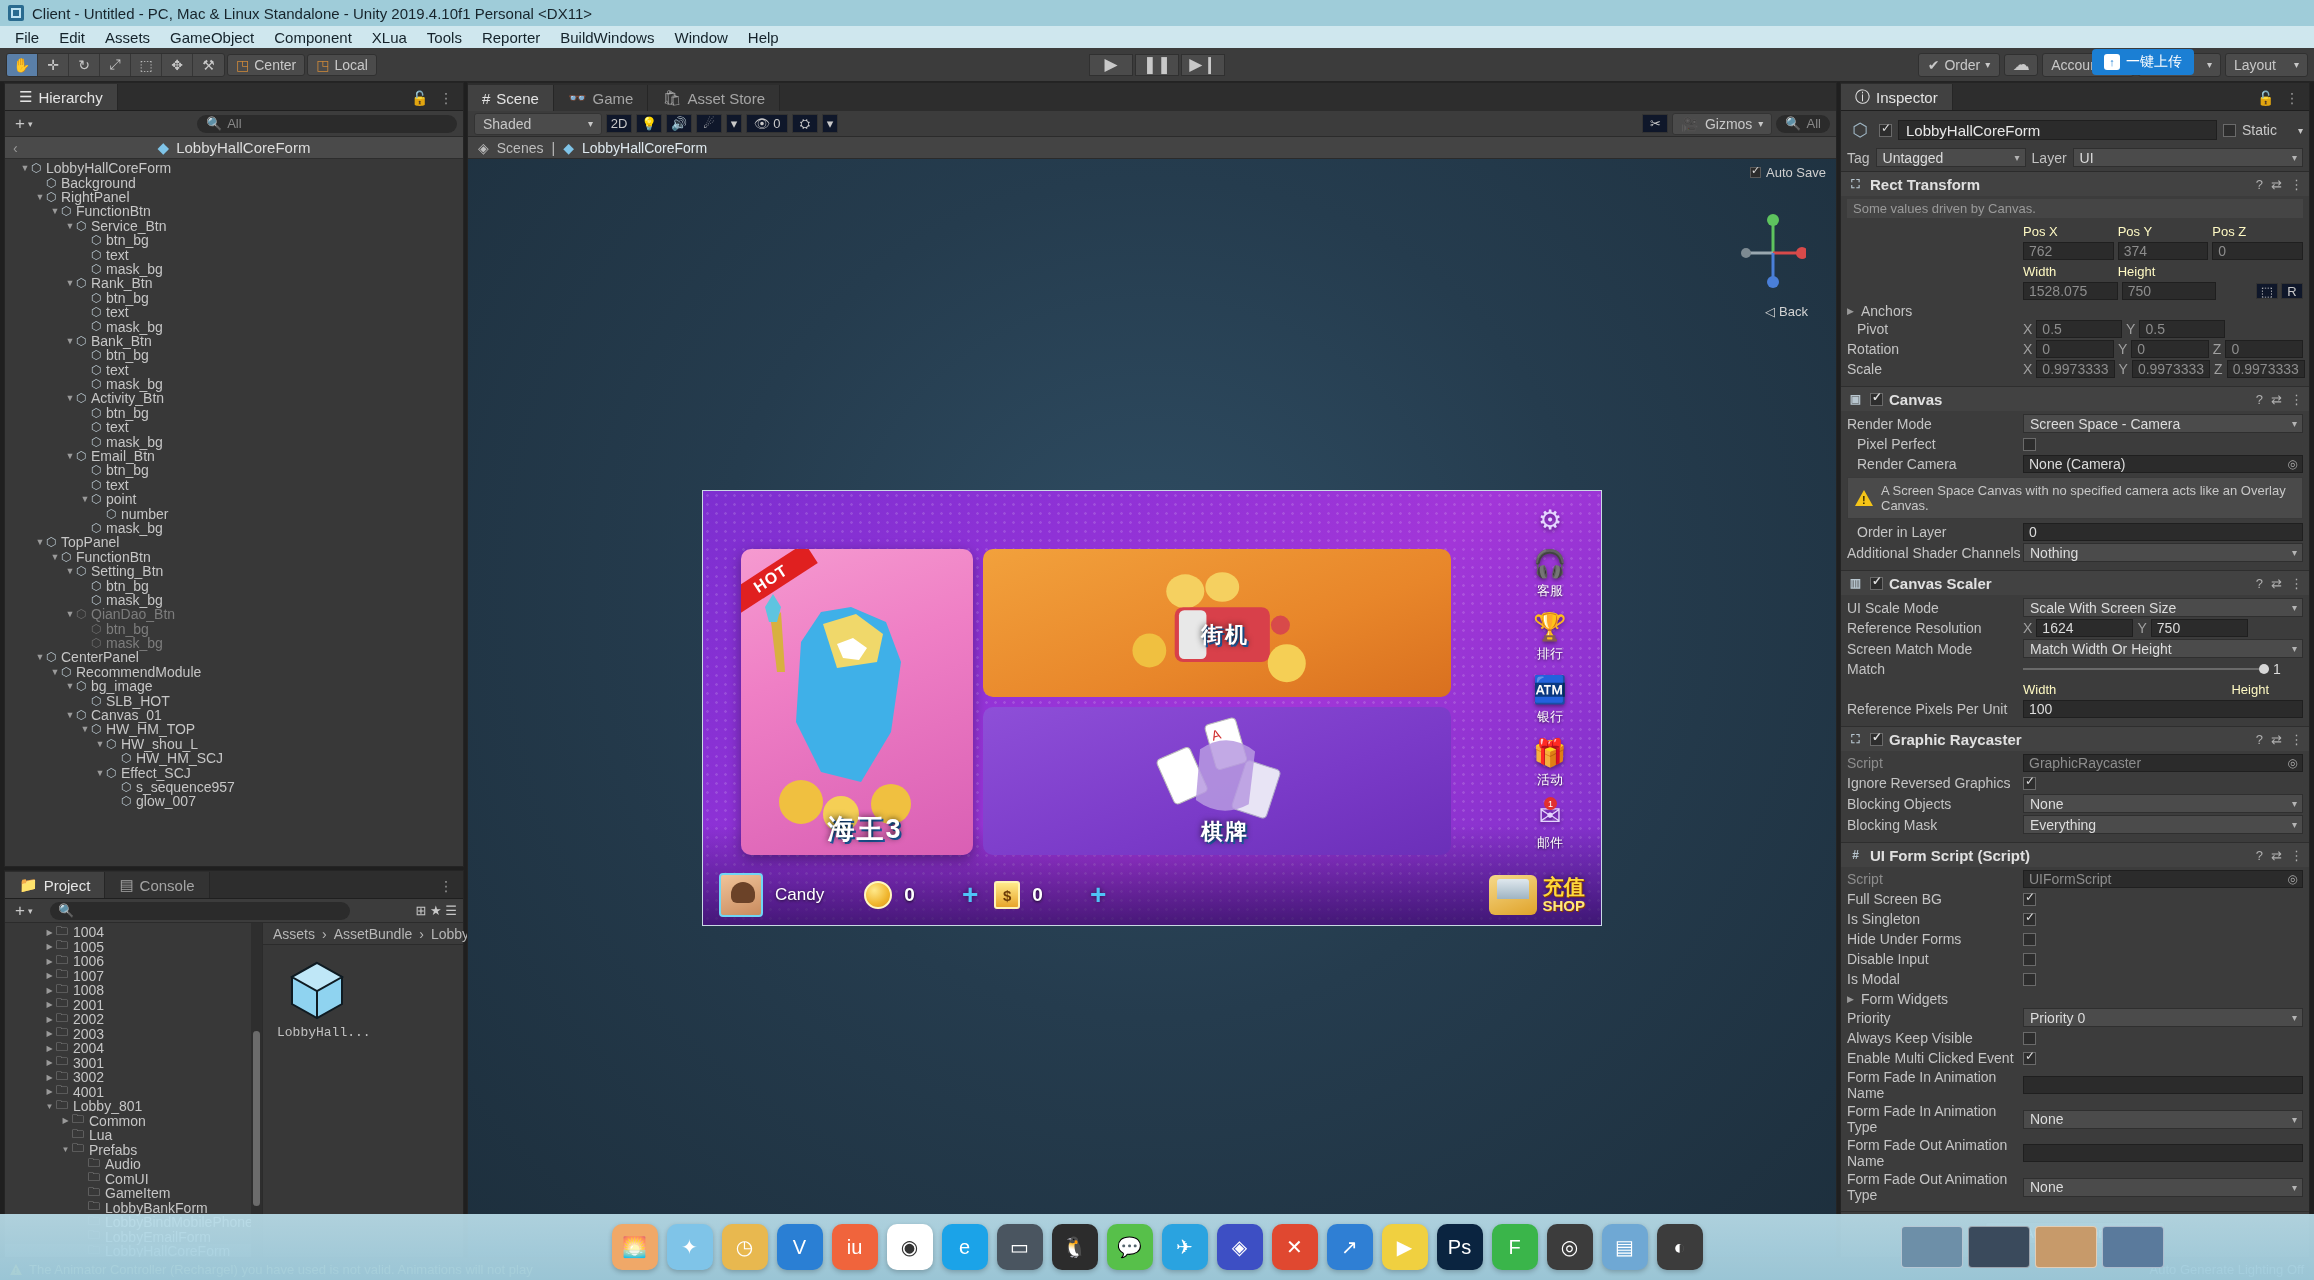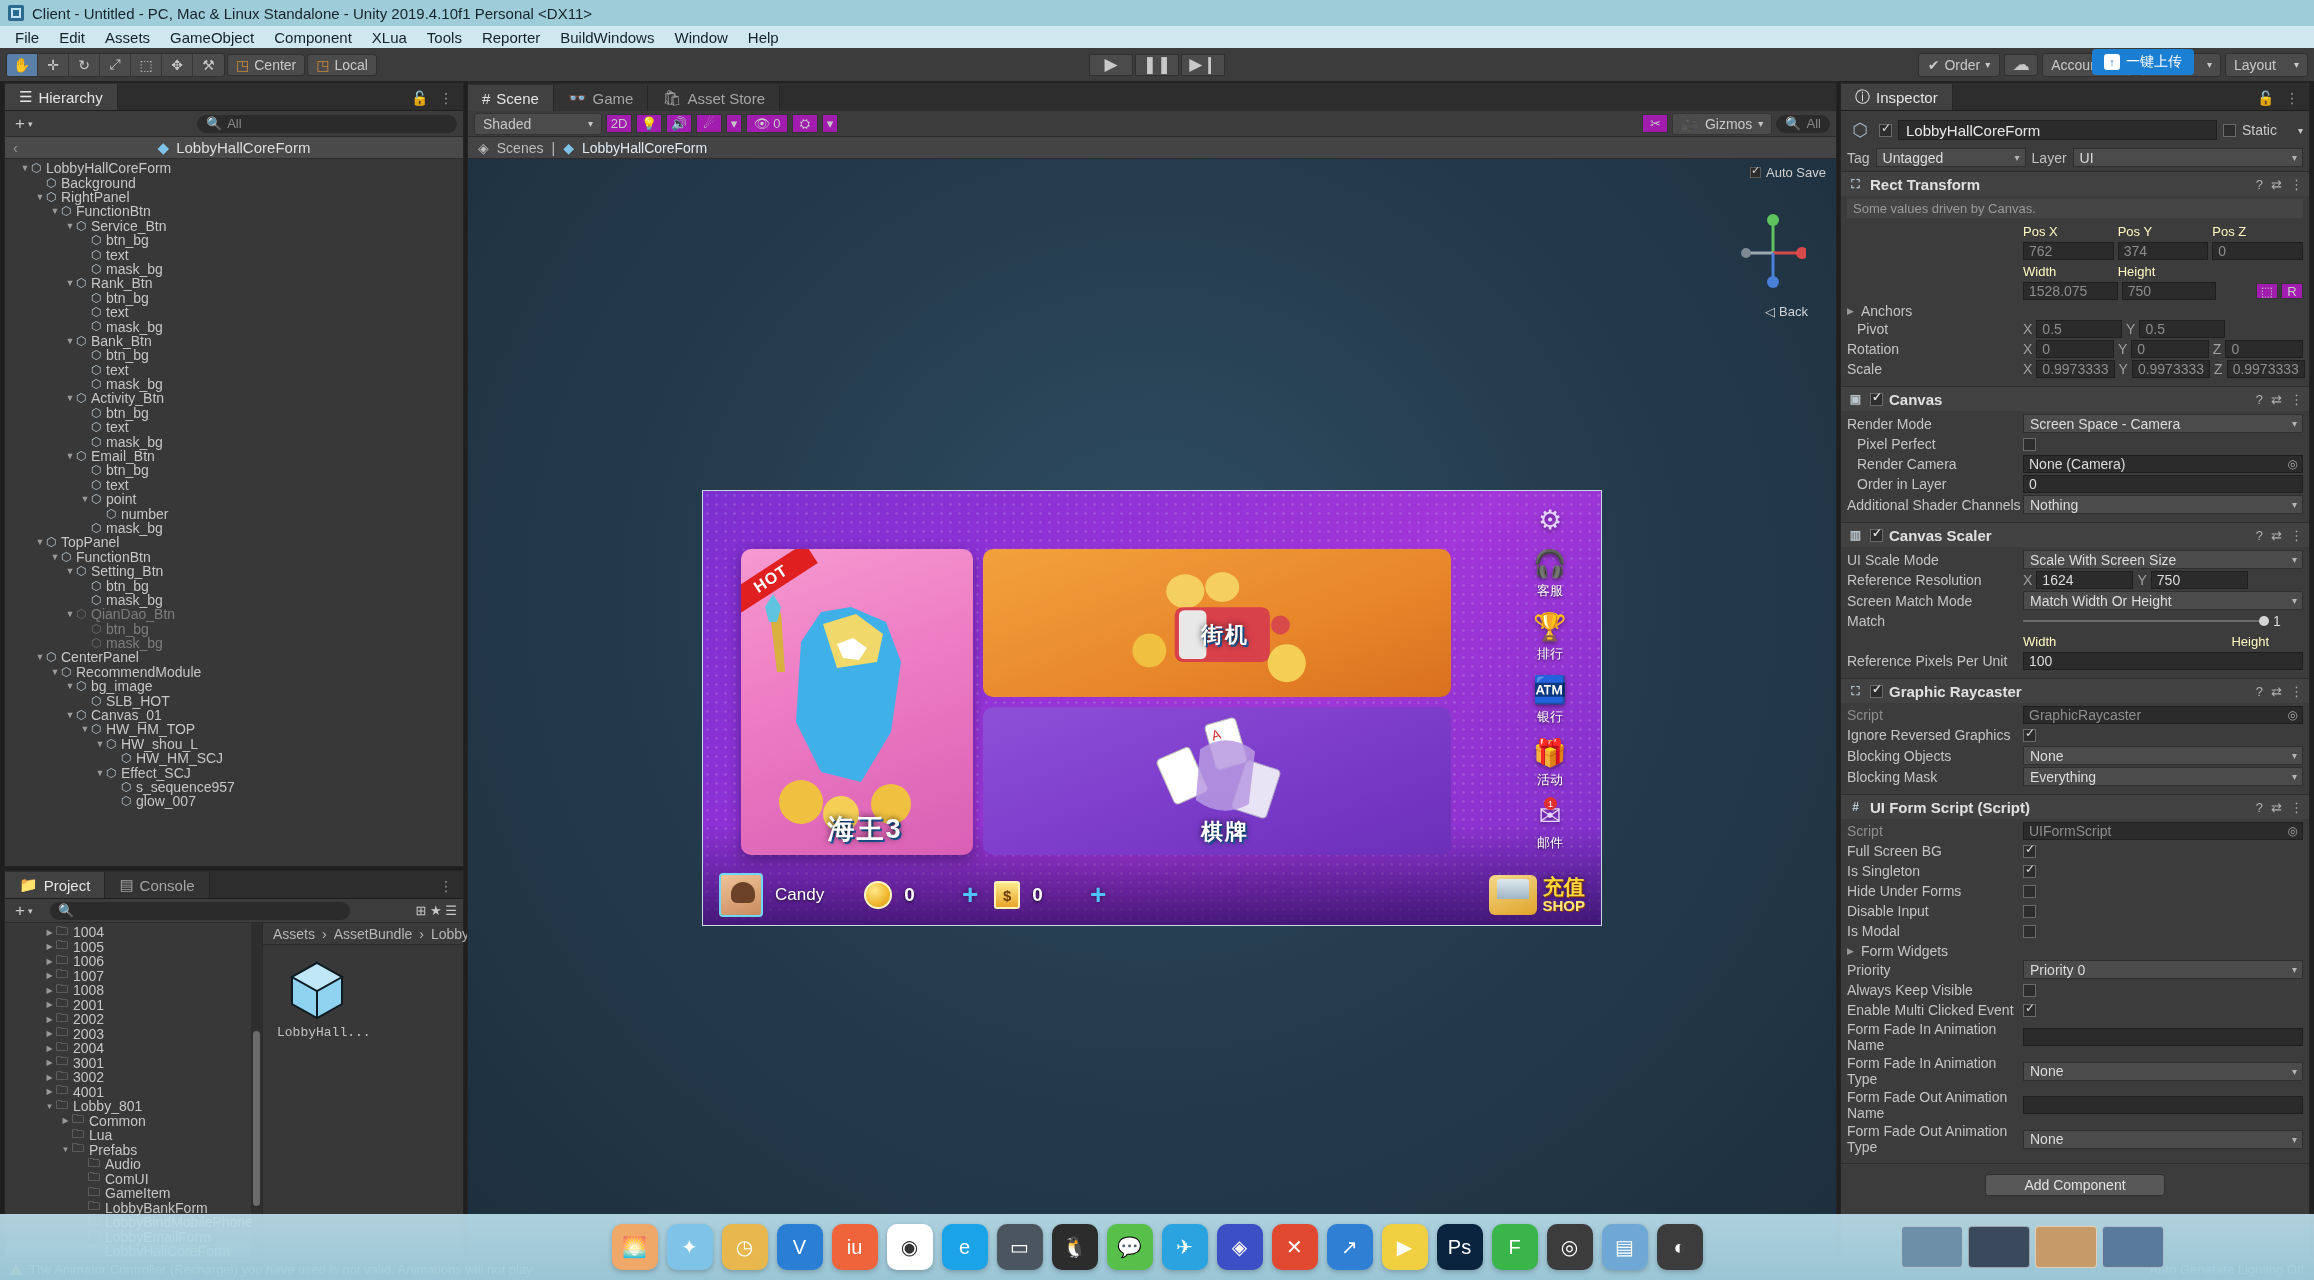--- a/index.html
+++ b/index.html
@@ -90,21 +90,21 @@
   .hrow.dim { color:#7d7d7d; }
   .hrow.dim .cube { color:#6e6e6e; }
 
   
   .sv-tabs { height:28px; background:#2d2d2d; display:flex; align-items:flex-end; flex:0 0 28px; }
   .sv-bar { height:26px; background:#3c3c3c; display:flex; align-items:center; gap:4px;
             padding:0 6px; flex:0 0 26px; border-bottom:1px solid #2b2b2b; font-size:14px; }
   .sv-seg { display:flex; align-items:center; gap:6px; background:#4b4b4b; border:1px solid #333;
             border-radius:3px; padding:2px 8px; }
   .sv-ic { width:26px; height:19px; display:flex; align-items:center; justify-content:center;
-           background:#a21caf; border:1px solid #333; color:#c9c9c9; font-size:13px; }
+           background:#0f172a; border:1px solid #333; color:#c9c9c9; font-size:13px; }
   .sv-right { margin-left:auto; display:flex; align-items:center; gap:4px; }
   .sv-breadcrumb { height:22px; background:#444; display:flex; align-items:center; gap:8px;
                    padding:0 10px; font-size:14px; color:#bdbdbd; flex:0 0 22px;
                    border-bottom:1px solid #2b2b2b; }
   .sv-breadcrumb .sel { color:#dfe9ef; }
   .sceneview { flex:1; position:relative; overflow:hidden;
                background:radial-gradient(ellipse at 50% 40%, #2f4d63 0%, #253c4e 45%, #1d2f3d 100%); }
   .autosave { position:absolute; right:10px; top:6px; font-size:13px; color:#cfcfcf;
               display:flex; align-items:center; gap:5px; }
   .autosave .cb { width:11px;height:11px;background:#2b2b2b;border:1px solid #5a5a5a; position:relative;}
@@ -1105,20 +1105,24 @@
                 <span class="fv">
                     <span class="ckbox"></span>
                   </span>
               </div>
               <div class="frow">
                 <span class="fl ind">Render Camera</span>
                 <span class="fv">
                     <span class="inp obj">None (Camera)</span>
                   </span>
               </div>
+              <div class="warnbox">
+                <span class="warn-tri"></span>
+                <span>A Screen Space Canvas with no specified camera acts like an Overlay Canvas.</span>
+              </div>
               <div class="frow">
                 <span class="fl ind">Order in Layer</span>
                 <span class="fv">
                     <span class="inp">0</span>
                   </span>
               </div>
               <div class="frow">
                 <span class="fl">Additional Shader Channels</span>
                 <span class="fv">
                     <span class="dropdn" style="flex:1">Nothing</span>

